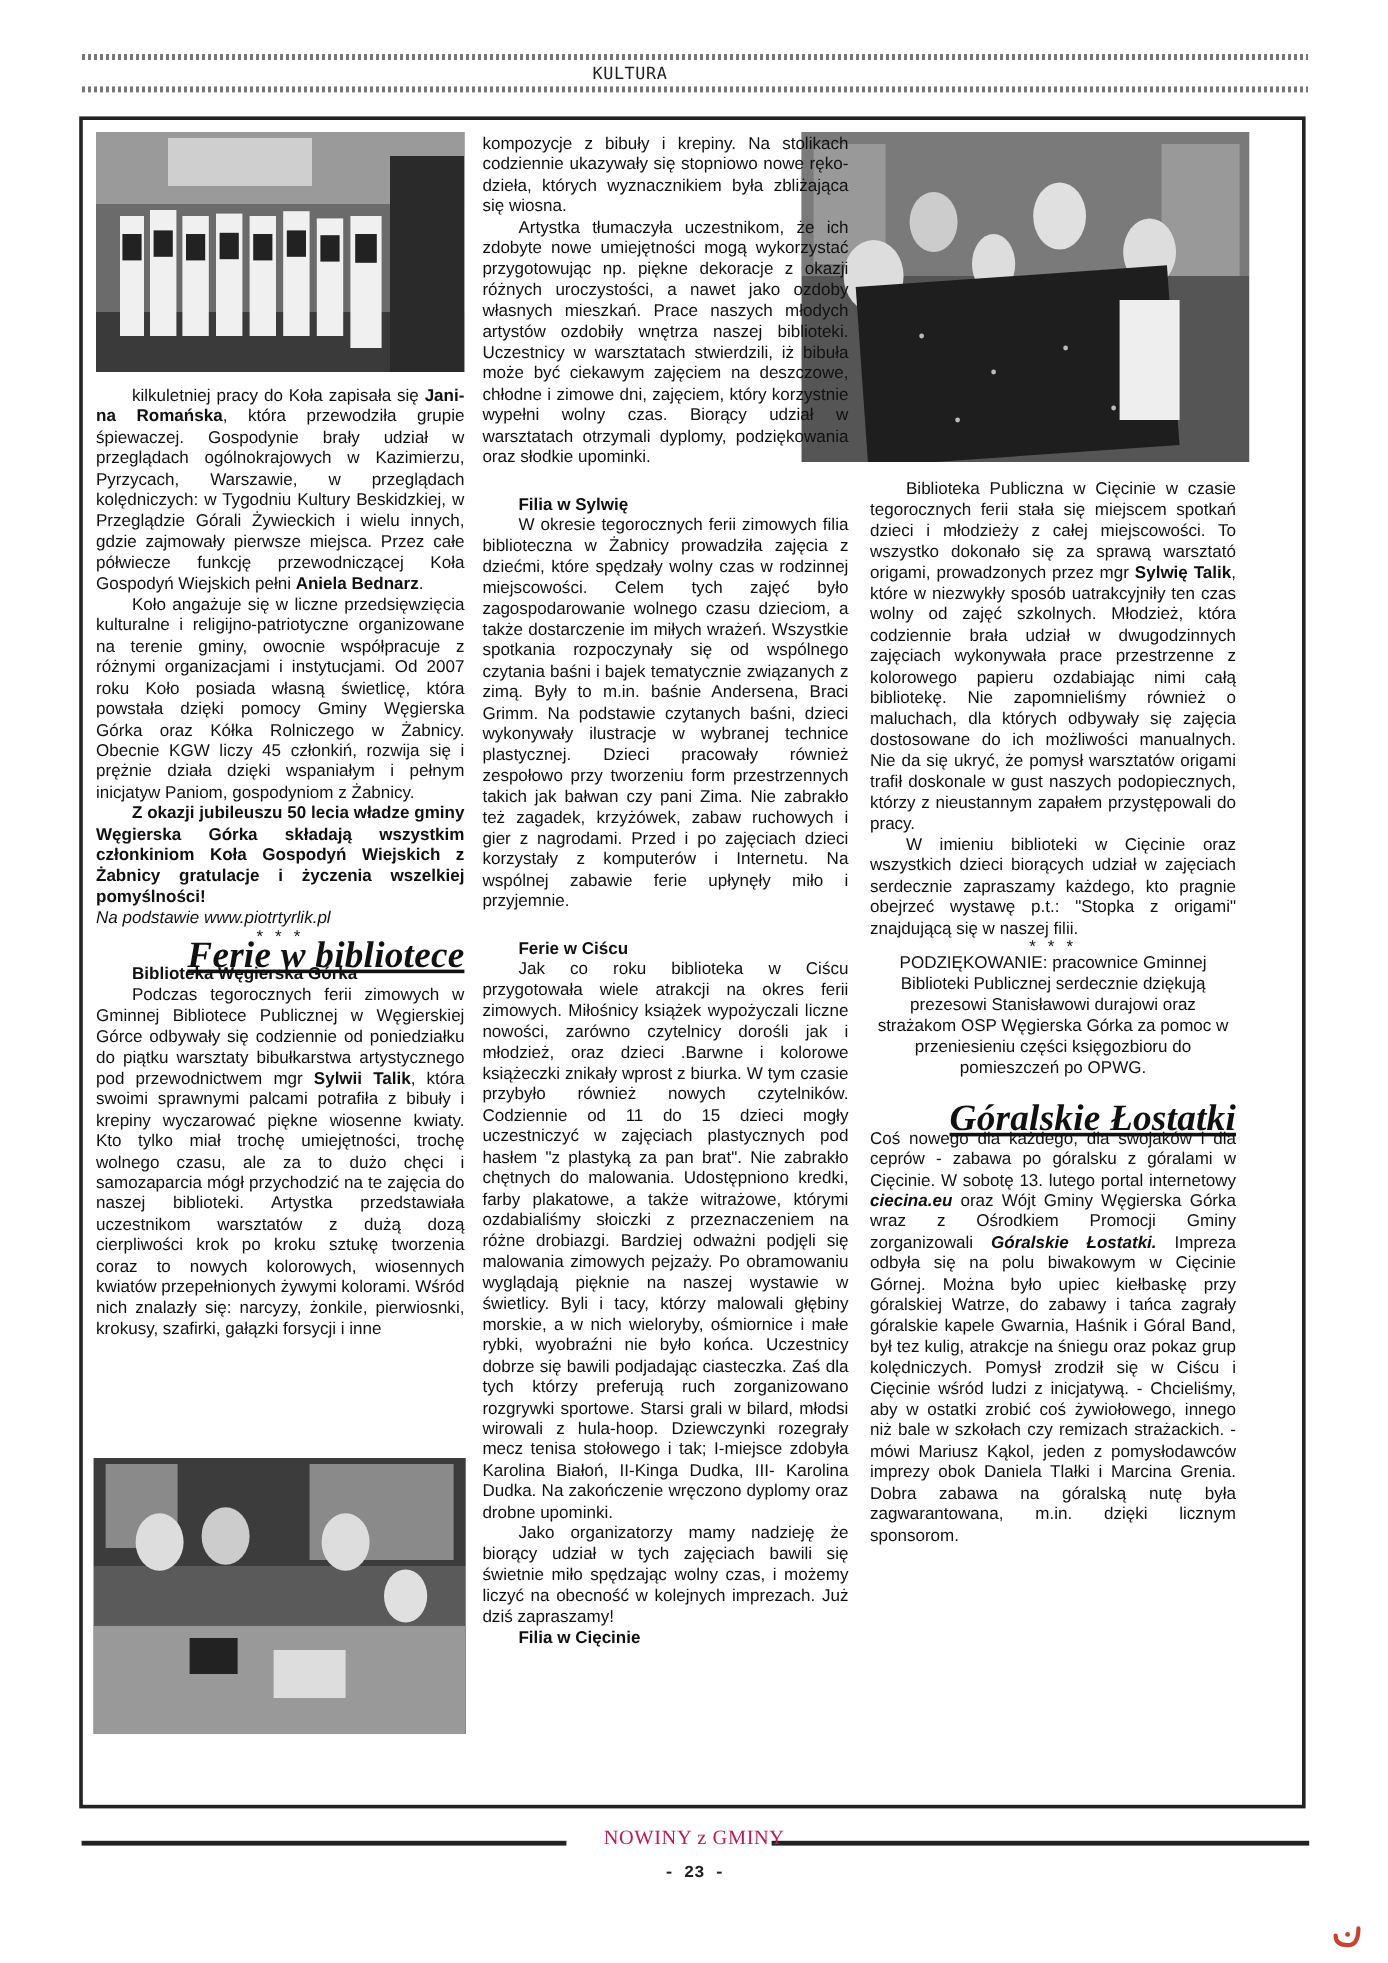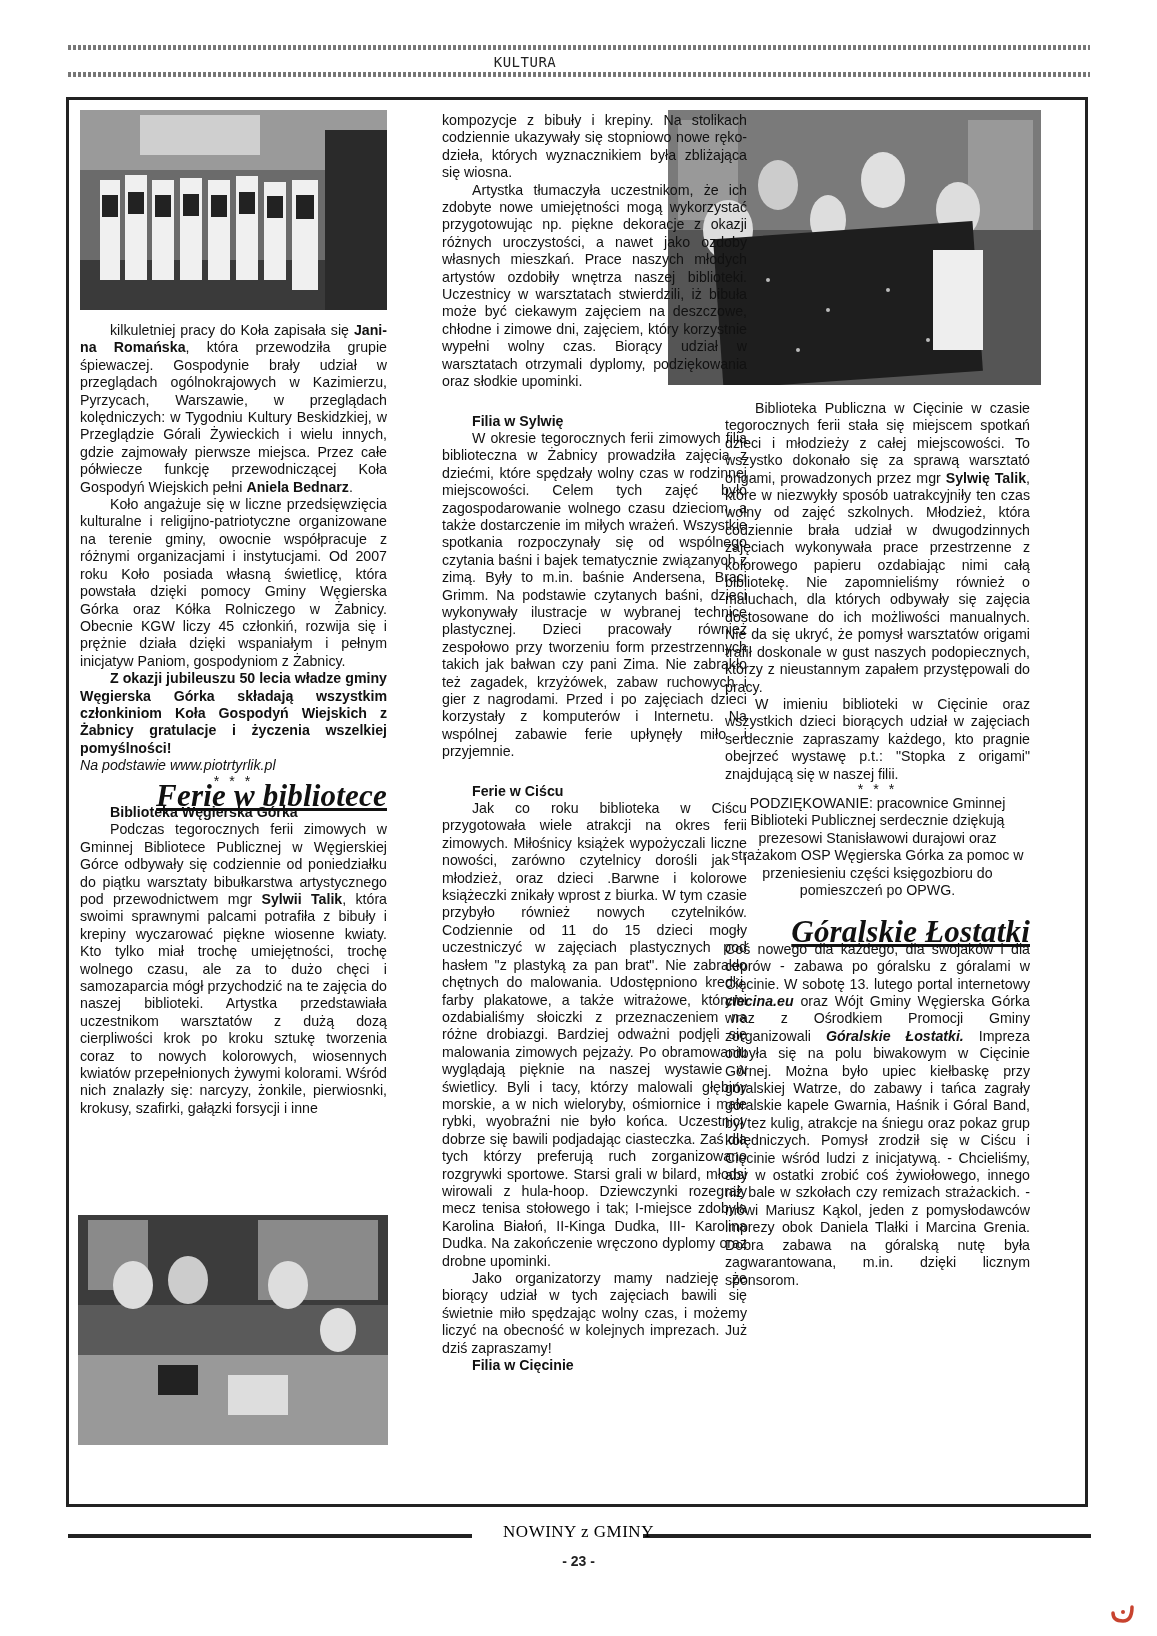--- a/index.html
+++ b/index.html
@@ -17,23 +17,23 @@
   .sub { font-weight: bold; margin: 14px 0 0 0; padding-left: 30px; }
   .headline { font-family: "Liberation Serif", serif; font-style: italic; font-weight: bold; font-size: 31px;
     text-decoration: underline; text-align: right; margin: 14px 0 20px 0; letter-spacing: 0.2px; }
   .right { text-align: left; font-style: italic; }
   .stars { text-align: center; letter-spacing: 3px; line-height: 12px; }
   .center { text-align: center; }
   .photo { position: absolute; background: #4a4a4a; overflow: hidden; }
   .photo svg { display: block; width: 100%; height: 100%; }
   .footer-line { position: absolute; top: 1534px; height: 4px; background: #222; }
   .footer-title { position: absolute; top: 1522px; left: 0; width: 1157px; text-align: center;
-    font-family: "Liberation Serif", serif; font-size: 17px; letter-spacing: 0.5px; color: #000000; }
+    font-family: "Liberation Serif", serif; font-size: 17px; letter-spacing: 0.5px; color: #be185d; }
   .page-num { position: absolute; top: 1553px; left: 0; width: 1157px; text-align: center;
-    font-family: Liberation Sans, sans-serif; font-size: 14px; font-weight: bold; color: #222; }
+    font-family: Liberation Mono, monospace; font-size: 14px; font-weight: bold; color: #222; }
   .corner-icon { position: absolute; left: 1110px; top: 1601px; width: 26px; height: 24px; }
 </style>
 </head>
 <body>
 
 <div class="dotrule" style="top:45px;"></div>
 <div class="section-title">KULTURA</div>
 <div class="dotrule" style="top:72px;"></div>
 
 <div class="frame"></div>
@@ -115,21 +115,21 @@
   <p class="ind"><span>kilkuletniej pracy do Koła zapisała się </span><span class="b">Jani-na Romańska</span><span>, która przewodziła grupie śpiewaczej. Gospodynie brały udział w przeglądach ogólnokrajowych w Kazimierzu, Pyrzycach, Warszawie, w przeglądach kolędniczych: w Tygodniu Kultury Beskidzkiej, w Przeglądzie Górali Żywieckich i wielu innych, gdzie zajmowały pierwsze miejsca. Przez całe półwiecze funkcję przewodniczącej Koła Gospodyń Wiejskich pełni </span><span class="b">Aniela Bednarz</span><span>.</span></p>
   <p class="ind">Koło angażuje się w liczne przedsięwzięcia kulturalne i religijno-patriotyczne organizowane na terenie gminy, owocnie współpracuje z różnymi organizacjami i instytucjami. Od 2007 roku Koło posiada własną świetlicę, która powstała dzięki pomocy Gminy Węgierska Górka oraz Kółka Rolniczego w Żabnicy. Obecnie KGW liczy 45 członkiń, rozwija się i prężnie działa dzięki wspaniałym i pełnym inicjatyw Paniom, gospodyniom z Żabnicy.</p>
   <p class="ind b">Z okazji jubileuszu 50 lecia władze gminy Węgierska Górka składają wszystkim członkiniom Koła Gospodyń Wiejskich z Żabnicy gratulacje i życzenia wszelkiej pomyślności!</p>
   <p class="right" style="padding-right:12px;">Na podstawie www.piotrtyrlik.pl</p>
   <p class="stars">* * *</p>
   <p class="headline">Ferie w bibliotece</p>
   <p class="sub" style="margin-top:0;">Biblioteka Węgierska Górka</p>
   <p class="ind"><span>Podczas tegorocznych ferii zimowych w Gminnej Bibliotece Publicznej w Węgierskiej Górce odbywały się codziennie od poniedziałku do piątku warsztaty bibułkarstwa artystycznego pod przewodnictwem mgr </span><span class="b">Sylwii Talik</span><span>, która swoimi sprawnymi palcami potrafiła z bibuły i krepiny wyczarować piękne wiosenne kwiaty. Kto tylko miał trochę umiejętności, trochę wolnego czasu, ale za to dużo chęci i samozaparcia mógł przychodzić na te zajęcia do naszej biblioteki. Artystka przedstawiała uczestnikom warsztatów z dużą dozą cierpliwości krok po kroku sztukę tworzenia coraz to nowych kolorowych, wiosennych kwiatów przepełnionych żywymi kolorami. Wśród nich znalazły się: narcyzy, żonkile, pierwiosnki, krokusy, szafirki, gałązki forsycji i inne</span></p>
 </div>
 
-<div class="col" style="left:402px; top:112px; width:305px;margin-left:40px;">
+<div class="col" style="left:402px; top:112px; width:305px;">
   <p>kompozycje z bibuły i krepiny. Na stolikach codziennie ukazywały się stopniowo nowe ręko-dzieła, których wyznacznikiem była zbliżająca się wiosna.</p>
   <p class="ind">Artystka tłumaczyła uczestnikom, że ich zdobyte nowe umiejętności mogą wykorzystać przygotowując np. piękne dekoracje z okazji różnych uroczystości, a nawet jako ozdoby własnych mieszkań. Prace naszych młodych artystów ozdobiły wnętrza naszej biblioteki. Uczestnicy w warsztatach stwierdzili, iż bibuła może być ciekawym zajęciem na deszczowe, chłodne i zimowe dni, zajęciem, który korzystnie wypełni wolny czas. Biorący udział w warsztatach otrzymali dyplomy, podziękowania oraz słodkie upominki.</p>
   <p class="sub" style="margin-top:22px;">Filia w Sylwię</p>
   <p class="ind">W okresie tegorocznych ferii zimowych filia biblioteczna w Żabnicy prowadziła zajęcia z dziećmi, które spędzały wolny czas w rodzinnej miejscowości. Celem tych zajęć było zagospodarowanie wolnego czasu dzieciom, a także dostarczenie im miłych wrażeń. Wszystkie spotkania rozpoczynały się od wspólnego czytania baśni i bajek tematycznie związanych z zimą. Były to m.in. baśnie Andersena, Braci Grimm. Na podstawie czytanych baśni, dzieci wykonywały ilustracje w wybranej technice plastycznej. Dzieci pracowały również zespołowo przy tworzeniu form przestrzennych takich jak bałwan czy pani Zima. Nie zabrakło też zagadek, krzyżówek, zabaw ruchowych i gier z nagrodami. Przed i po zajęciach dzieci korzystały z komputerów i Internetu. Na wspólnej zabawie ferie upłynęły miło i przyjemnie.</p>
   <p class="sub" style="margin-top:22px;">Ferie w Ciścu</p>
   <p class="ind">Jak co roku biblioteka w Ciścu przygotowała wiele atrakcji na okres ferii zimowych. Miłośnicy książek wypożyczali liczne nowości, zarówno czytelnicy dorośli jak i młodzież, oraz dzieci .Barwne i kolorowe książeczki znikały wprost z biurka. W tym czasie przybyło również nowych czytelników. Codziennie od 11 do 15 dzieci mogły uczestniczyć w zajęciach plastycznych pod hasłem "z plastyką za pan brat". Nie zabrakło chętnych do malowania. Udostępniono kredki, farby plakatowe, a także witrażowe, którymi ozdabialiśmy słoiczki z przeznaczeniem na różne drobiazgi. Bardziej odważni podjęli się malowania zimowych pejzaży. Po obramowaniu wyglądają pięknie na naszej wystawie w świetlicy. Byli i tacy, którzy malowali głębiny morskie, a w nich wieloryby, ośmiornice i małe rybki, wyobraźni nie było końca. Uczestnicy dobrze się bawili podjadając ciasteczka. Zaś dla tych którzy preferują ruch zorganizowano rozgrywki sportowe. Starsi grali w bilard, młodsi wirowali z hula-hoop. Dziewczynki rozegrały mecz tenisa stołowego i tak; I-miejsce zdobyła Karolina Białoń, II-Kinga Dudka, III- Karolina Dudka. Na zakończenie wręczono dyplomy oraz drobne upominki.</p>
   <p class="ind">Jako organizatorzy mamy nadzieję że biorący udział w tych zajęciach bawili się świetnie miło spędzając wolny czas, i możemy liczyć na obecność w kolejnych imprezach. Już dziś zapraszamy!</p>
   <p class="sub" style="margin-top:0;">Filia w Cięcinie</p>
 </div>
 

